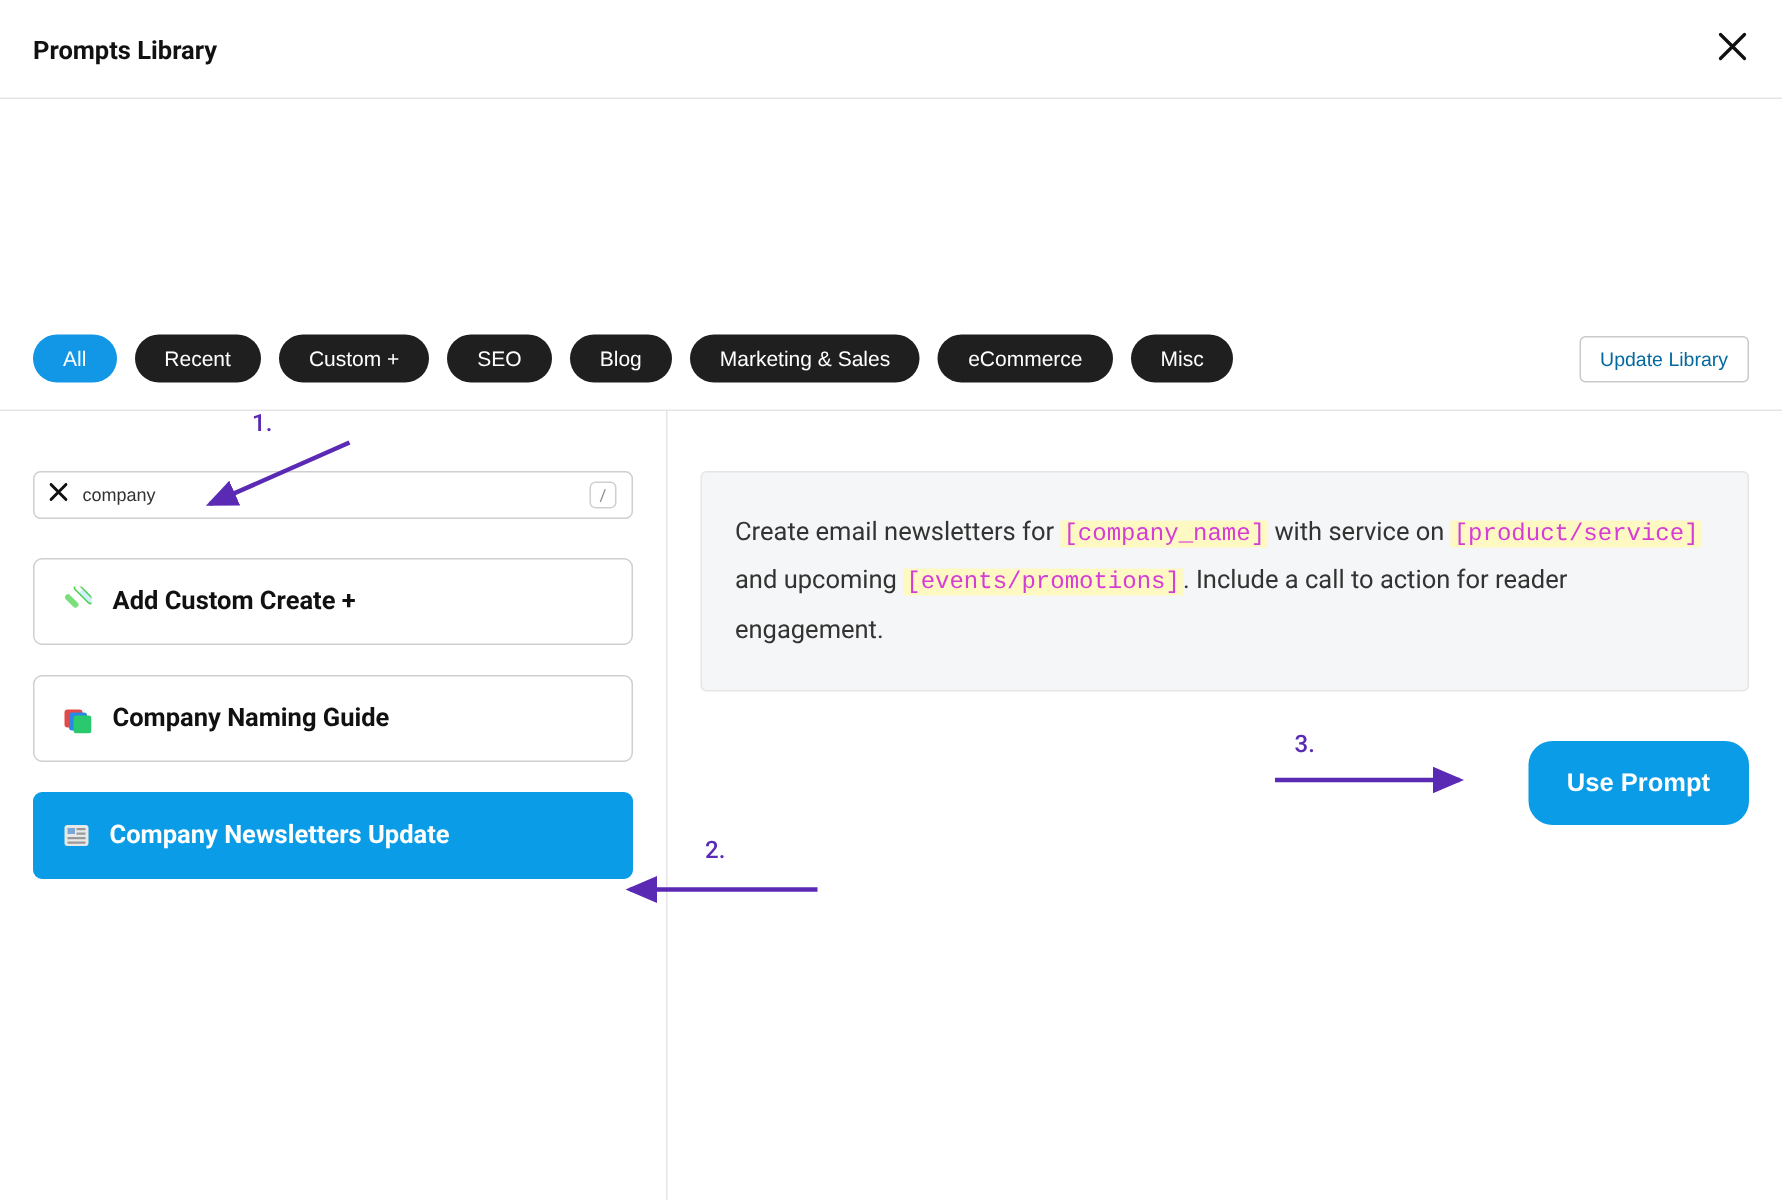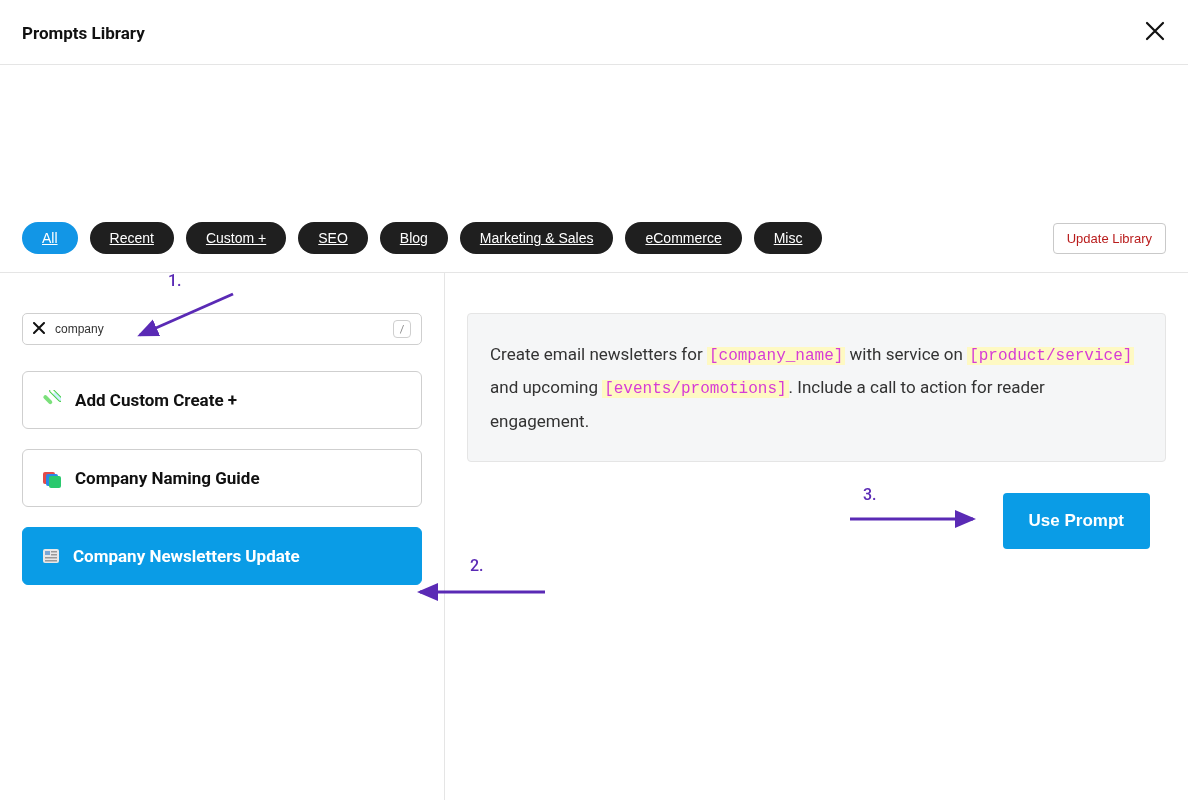--- a/index.html
+++ b/index.html
@@ -41,27 +41,26 @@
   .filter-pills { display:flex; gap:12px; }
   .pill {
     border:none;
     background:#1f1f1f;
     color:#fff;
     font-size:14px;
     padding:8px 20px;
     border-radius:20px;
     cursor:pointer;
     font-weight:500;
-    text-decoration:underline;
   }
   .pill.active { background:#1296e6; }
   .update-lib {
     background:#fff;
     border:1px solid #c9c9c9;
-    color:#b91c1c;
+    color:#0369a1;
     font-size:13px;
     padding:7px 13px;
     border-radius:4px;
     cursor:pointer;
   }
   .body {
     display:flex;
     height:calc(100% - 60px - 157px - 54px);
   }
   .left-col {
@@ -128,29 +127,29 @@
     border:1px solid #e5e5e5;
     border-radius:4px;
     padding:24px 22px;
     font-size:17px;
     line-height:1.9;
     color:#333;
   }
   .ph { color:#d63cd6; background:#fef9c3; font-family:"Courier New",monospace; font-size:16px; padding:0 2px;}
   .use-prompt {
     position:absolute;
-    right:38px;
+    right:22px;
     top:220px;
     background:#0a9ce6;
     color:#fff;
     border:none;
     font-size:17px;
     font-weight:600;
     padding:18px 26px;
-    border-radius:4px;
+    border-radius:16px;
     cursor:pointer;
   }
   
   .anno { position:absolute; color:#5a2ab5; font-size:16px; pointer-events:none;}
   .anno-label { font-weight:500; }
   svg.arrow { overflow:visible; }
 </style>
 </head>
 <body>
 

